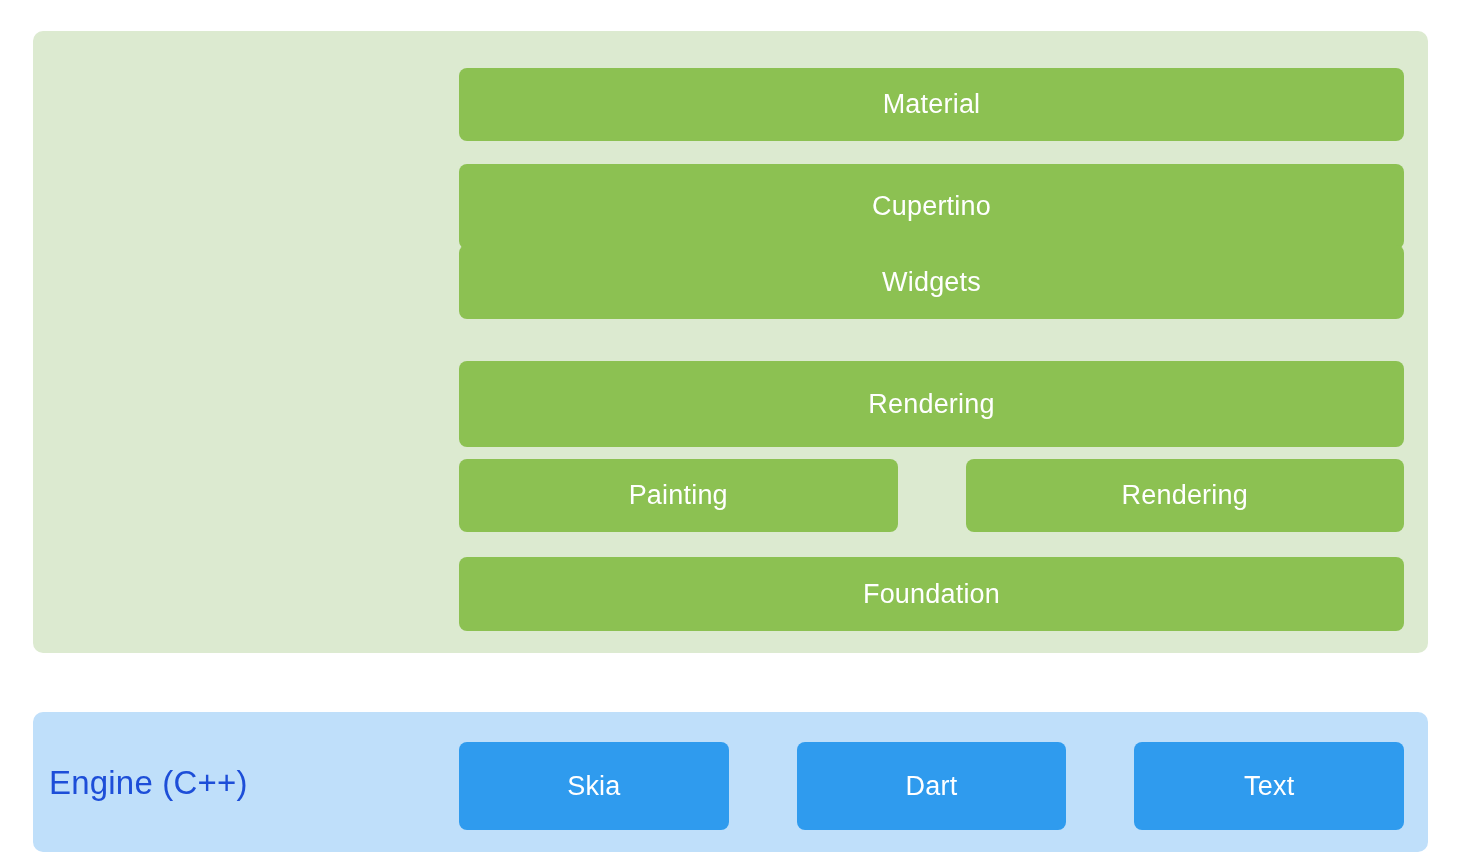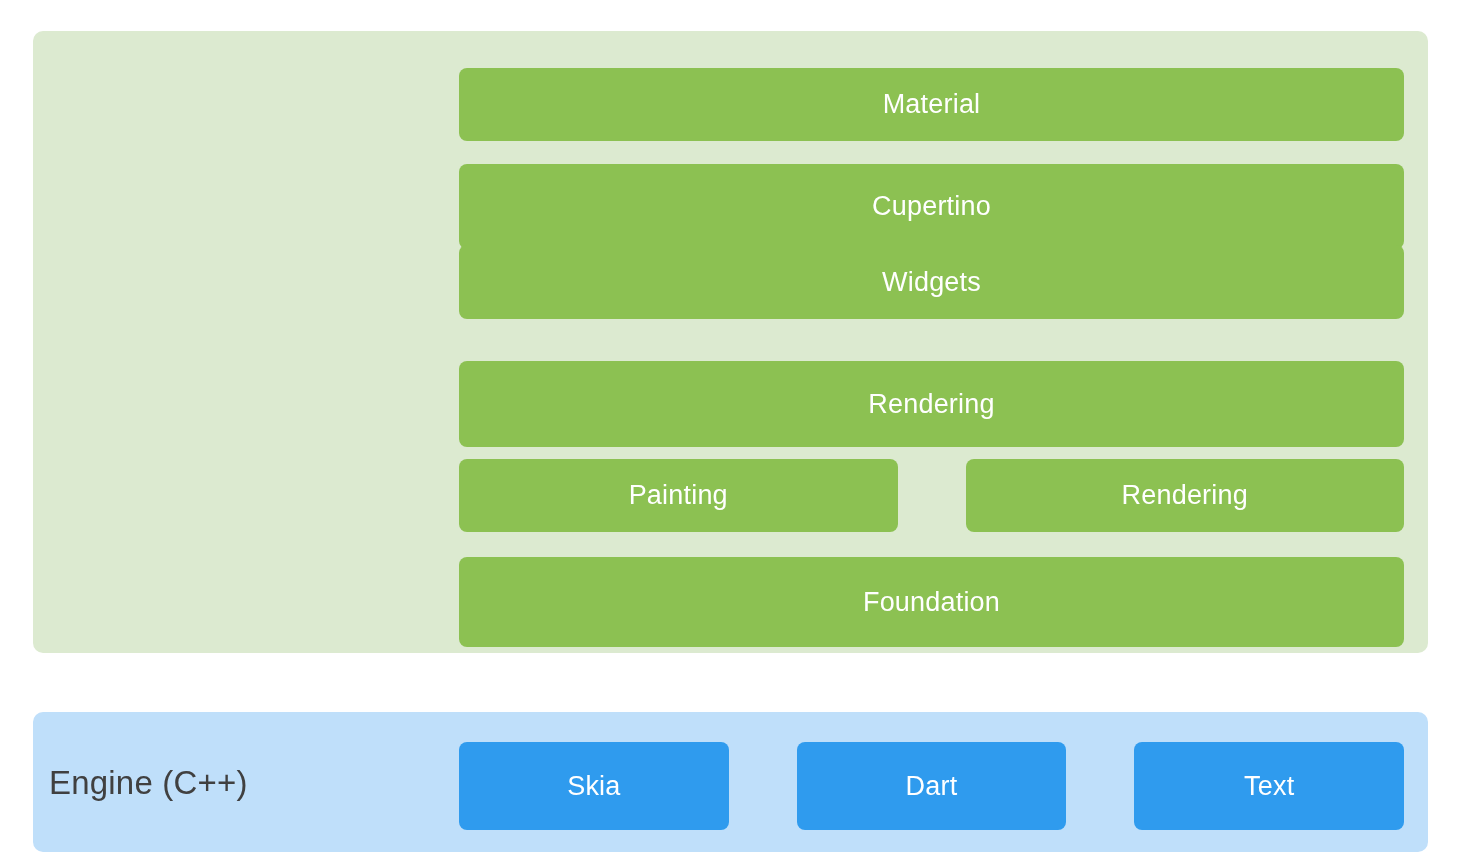--- a/index.html
+++ b/index.html
@@ -57,21 +57,21 @@
 
   #framework-title {
     top: 293px;
     font-size: 33px;
     color: #7cb342;
   }
 
   #engine-title {
     top: 762px;
     font-size: 33px;
-    color: #404040;
+    color: #1d4ed8;
   }
 
   
   .box-row {
     position: absolute;
     left: 413px;
     width: 991px;
     display: flex;
     gap: 22px;
   }
@@ -92,21 +92,21 @@
 
   .arch-box.green { background: #8cc152; }
   .arch-box.blue  { background: #2f9bee; }
 
   
   #fw-row-0 { top: 68px;  height: 73px; }
   #fw-row-1 { top: 164px; height: 85px; }
   #fw-row-2 { top: 245px; height: 74px; }
   #fw-row-3 { top: 361px; height: 86px; }
   #fw-row-4 { top: 459px; height: 73px; }
-  #fw-row-5 { top: 557px; height: 90px; }
+  #fw-row-5 { top: 557px; height: 74px; }
 
   
   #eng-row-0 { top: 742px; height: 88px; }
 </style>
 </head>
 <body>
 
 <div id="diagram-root">
 
   <div class="layer" id="framework-layer"></div>

